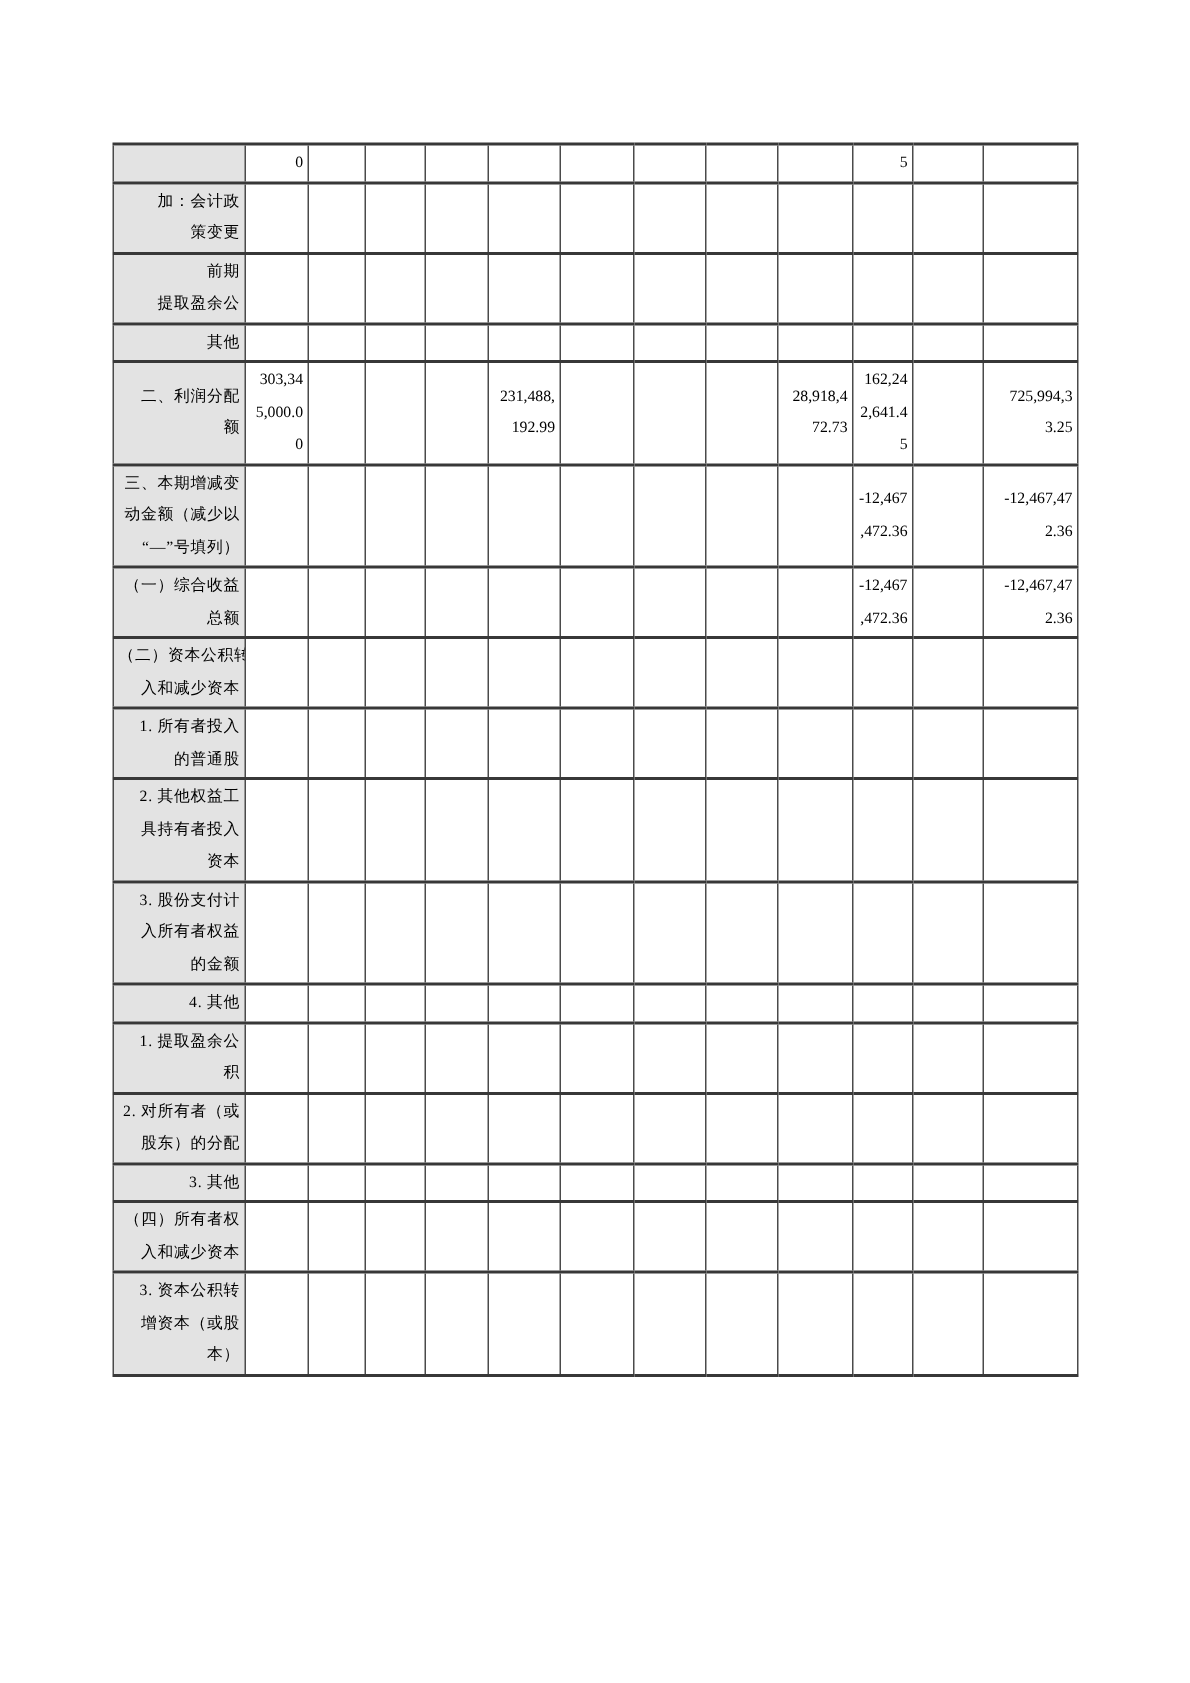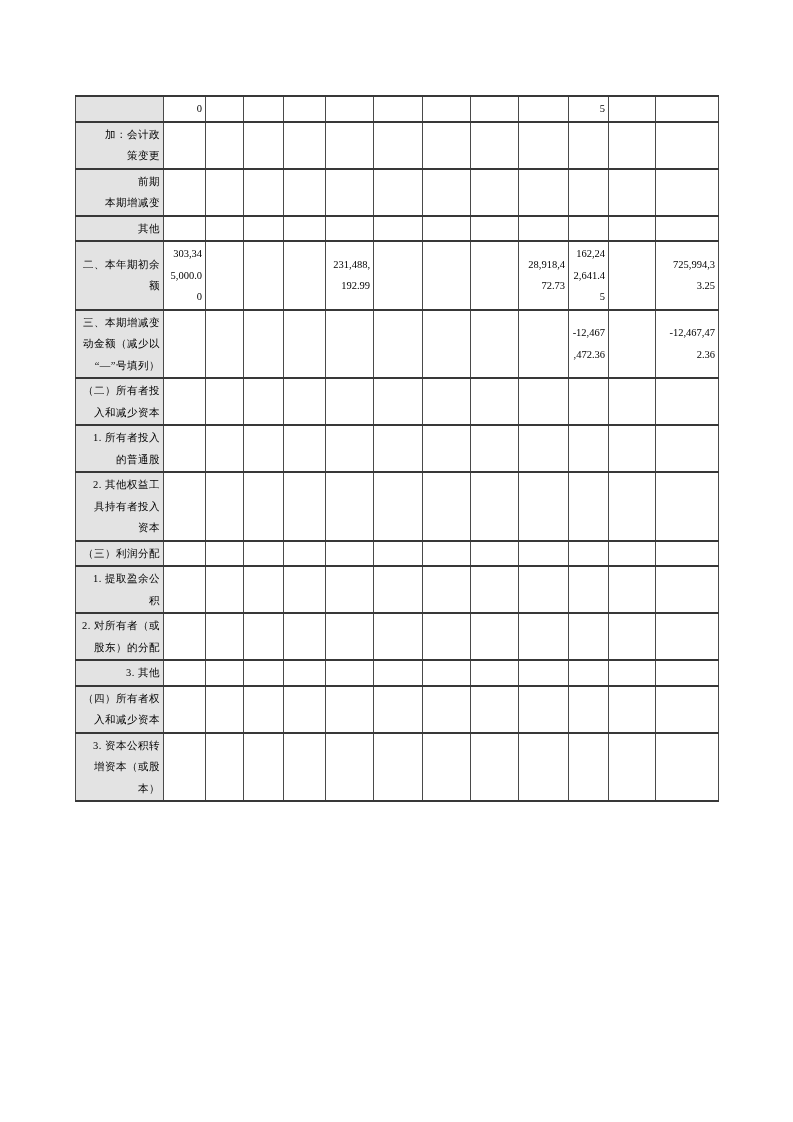--- a/index.html
+++ b/index.html
@@ -95,21 +95,21 @@
           <td class="num-cell"></td>
           <td class="num-cell"></td>
           <td class="num-cell"></td>
           <td class="num-cell"></td>
           <td class="num-cell"></td>
           <td class="num-cell"></td>
           <td class="num-cell"></td>
         </tr>
         <tr>
           <th class="label-cell">　　　　　前期
-本期增减变</th>
+提取盈余公</th>
           <td class="num-cell"></td>
           <td class="num-cell"></td>
           <td class="num-cell"></td>
           <td class="num-cell"></td>
           <td class="num-cell"></td>
           <td class="num-cell"></td>
           <td class="num-cell"></td>
           <td class="num-cell"></td>
           <td class="num-cell"></td>
           <td class="num-cell"></td>
@@ -125,21 +125,21 @@
           <td class="num-cell"></td>
           <td class="num-cell"></td>
           <td class="num-cell"></td>
           <td class="num-cell"></td>
           <td class="num-cell"></td>
           <td class="num-cell"></td>
           <td class="num-cell"></td>
           <td class="num-cell"></td>
         </tr>
         <tr>
-          <th class="label-cell">二、本年期初余
+          <th class="label-cell">二、利润分配
 额</th>
           <td class="num-cell">303,34
 5,000.0
 0</td>
           <td class="num-cell"></td>
           <td class="num-cell"></td>
           <td class="num-cell"></td>
           <td class="num-cell">231,488,
 192.99</td>
           <td class="num-cell"></td>
@@ -167,21 +167,39 @@
           <td class="num-cell"></td>
           <td class="num-cell"></td>
           <td class="num-cell"></td>
           <td class="num-cell">-12,467
 ,472.36</td>
           <td class="num-cell"></td>
           <td class="num-cell">-12,467,47
 2.36</td>
         </tr>
         <tr>
-          <th class="label-cell">（二）所有者投
+          <th class="label-cell">（一）综合收益
+总额</th>
+          <td class="num-cell"></td>
+          <td class="num-cell"></td>
+          <td class="num-cell"></td>
+          <td class="num-cell"></td>
+          <td class="num-cell"></td>
+          <td class="num-cell"></td>
+          <td class="num-cell"></td>
+          <td class="num-cell"></td>
+          <td class="num-cell"></td>
+          <td class="num-cell">-12,467
+,472.36</td>
+          <td class="num-cell"></td>
+          <td class="num-cell">-12,467,47
+2.36</td>
+        </tr>
+        <tr>
+          <th class="label-cell">（二）资本公积转
 入和减少资本</th>
           <td class="num-cell"></td>
           <td class="num-cell"></td>
           <td class="num-cell"></td>
           <td class="num-cell"></td>
           <td class="num-cell"></td>
           <td class="num-cell"></td>
           <td class="num-cell"></td>
           <td class="num-cell"></td>
           <td class="num-cell"></td>
@@ -216,21 +234,38 @@
           <td class="num-cell"></td>
           <td class="num-cell"></td>
           <td class="num-cell"></td>
           <td class="num-cell"></td>
           <td class="num-cell"></td>
           <td class="num-cell"></td>
           <td class="num-cell"></td>
           <td class="num-cell"></td>
         </tr>
         <tr>
-          <th class="label-cell">（三）利润分配</th>
+          <th class="label-cell">3. 股份支付计
+入所有者权益
+的金额</th>
+          <td class="num-cell"></td>
+          <td class="num-cell"></td>
+          <td class="num-cell"></td>
+          <td class="num-cell"></td>
+          <td class="num-cell"></td>
+          <td class="num-cell"></td>
+          <td class="num-cell"></td>
+          <td class="num-cell"></td>
+          <td class="num-cell"></td>
+          <td class="num-cell"></td>
+          <td class="num-cell"></td>
+          <td class="num-cell"></td>
+        </tr>
+        <tr>
+          <th class="label-cell">4. 其他</th>
           <td class="num-cell"></td>
           <td class="num-cell"></td>
           <td class="num-cell"></td>
           <td class="num-cell"></td>
           <td class="num-cell"></td>
           <td class="num-cell"></td>
           <td class="num-cell"></td>
           <td class="num-cell"></td>
           <td class="num-cell"></td>
           <td class="num-cell"></td>

